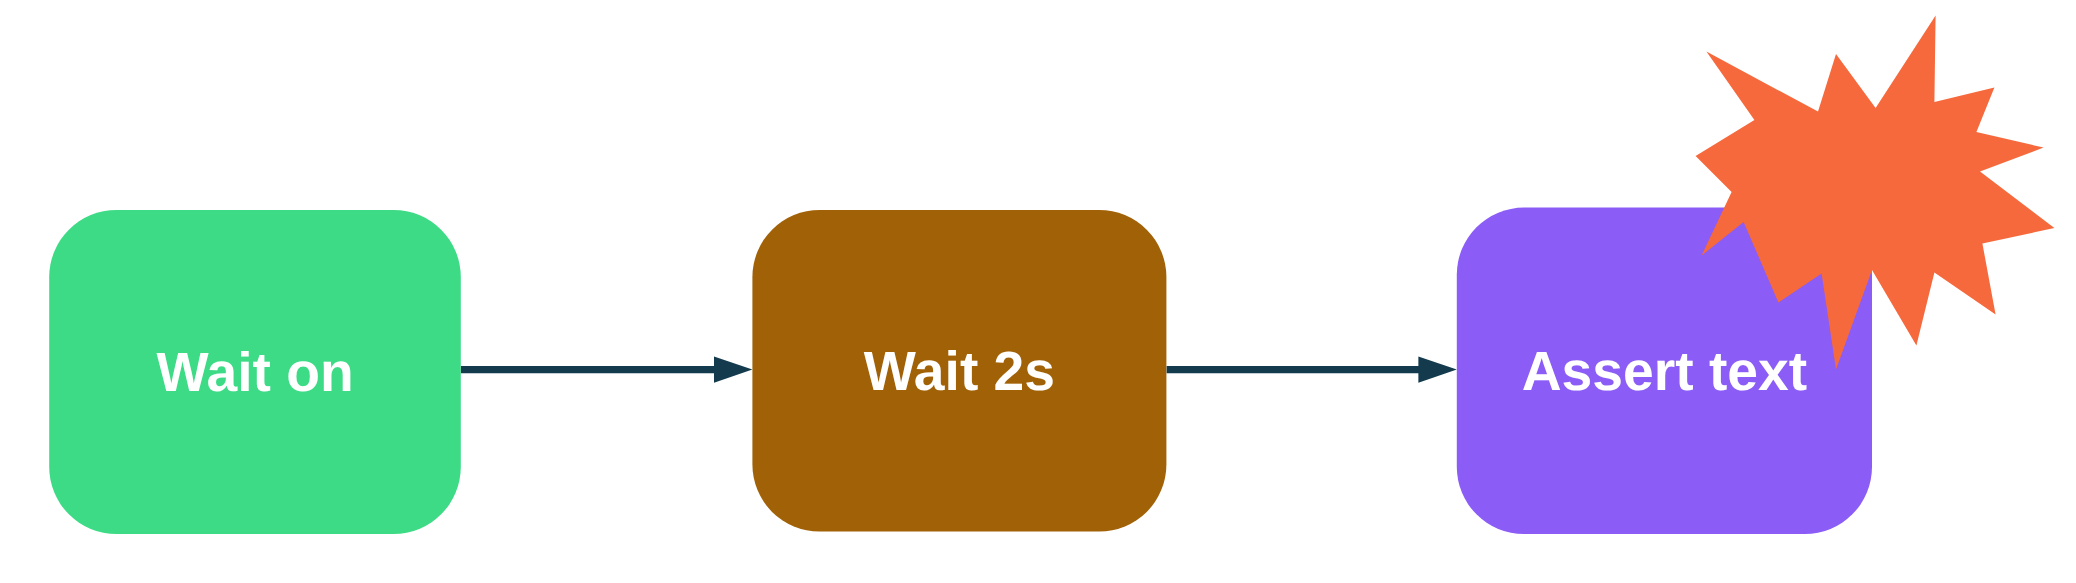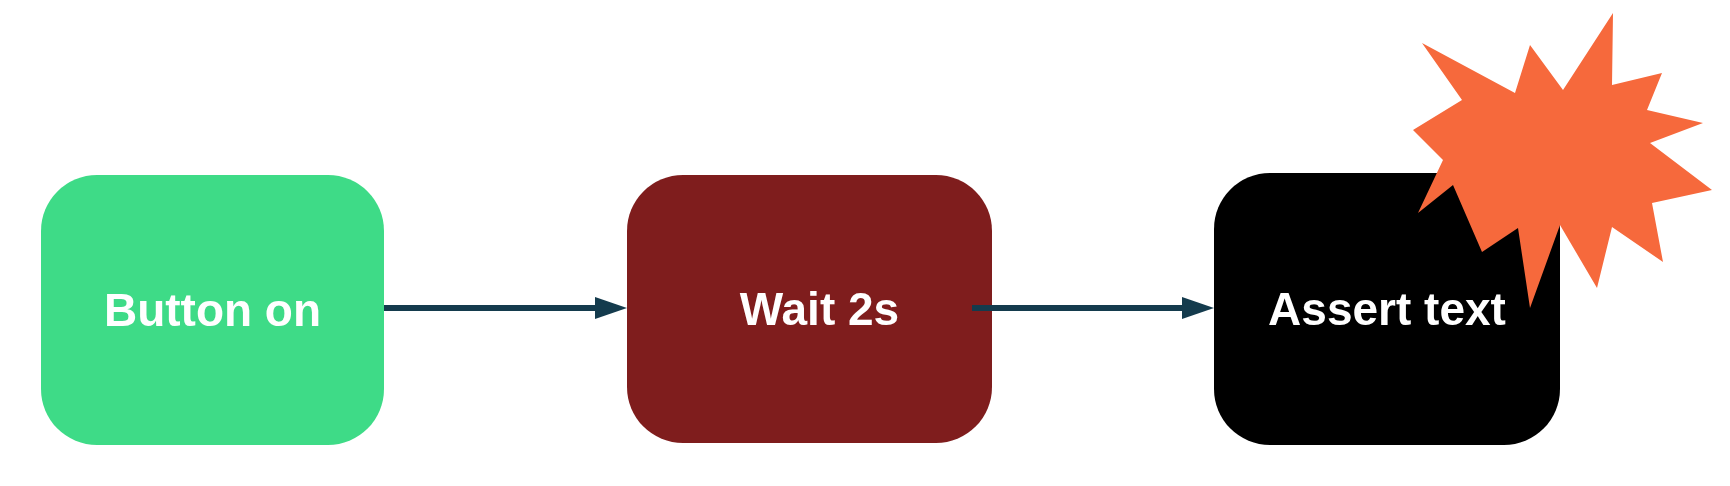--- a/index.html
+++ b/index.html
@@ -33,41 +33,41 @@
   .arrow-2 { left: 972px; top: 295px; }
   .burst { position: absolute; left: 1410px; top: 10px; }
 </style>
 </head>
 <body>
 
 <div class="stage">
 
   <div class="node node-1" style="background-color: rgb(62, 219, 135);">
     <div>
-      <span class="label">Button on</span>
+      <span class="label">Wait on</span>
     </div>
   </div>
 
   <svg class="arrow arrow-1" width="243" height="26" viewBox="0 0 243 26">
     <line x1="0" y1="13" x2="214" y2="13" stroke-width="6" stroke="#143B4D"></line>
     <polygon points="211,2 243,13 211,24" fill="#143B4D"></polygon>
   </svg>
 
-  <div class="node node-2" style="background-color: #7f1d1d; padding-left: 20px;">
+  <div class="node node-2" style="background-color: #a16207;">
     <div>
       <span class="label">Wait 2s</span>
     </div>
   </div>
 
   <svg class="arrow arrow-2" width="242" height="26" viewBox="0 0 242 26">
     <line x1="0" y1="13" x2="213" y2="13" stroke-width="6" stroke="#143B4D"></line>
     <polygon points="210,2 242,13 210,24" fill="#143B4D"></polygon>
   </svg>
 
-  <div class="node node-3" style="background-color: #000000;">
+  <div class="node node-3" style="background-color: #8b5cf6;">
     <div>
       <span class="label">Assert text</span>
     </div>
   </div>
 
   <svg class="burst" width="305" height="300" viewBox="0 0 305 300">
     <polygon points="203,3 202,75 252,63 237,100 293,113 240,133 302,180 242,193 253,252 202,217 187,278 150,215 120,298 108,218 72,242 43,175 8,203 33,150 3,120 52,90 12,33 105,83 120,35 153,80" fill="#F6693C"></polygon>
   </svg>
 
 </div>

